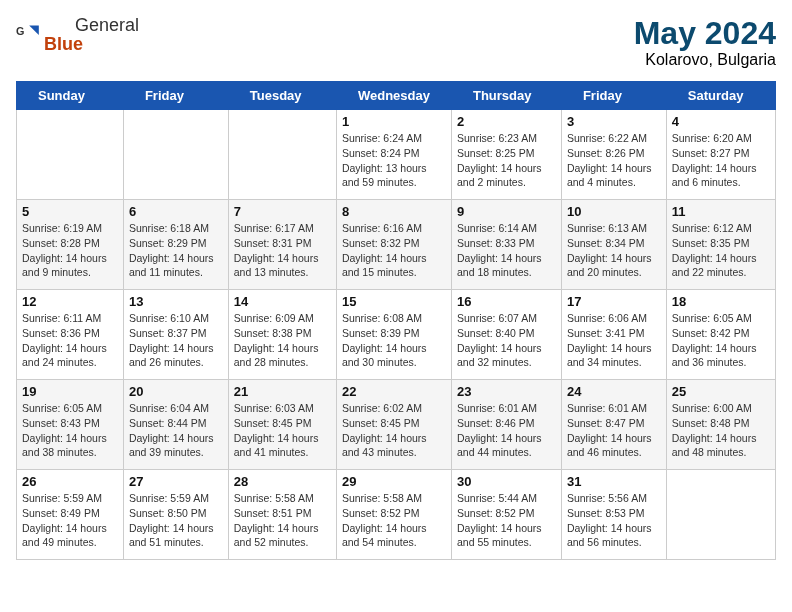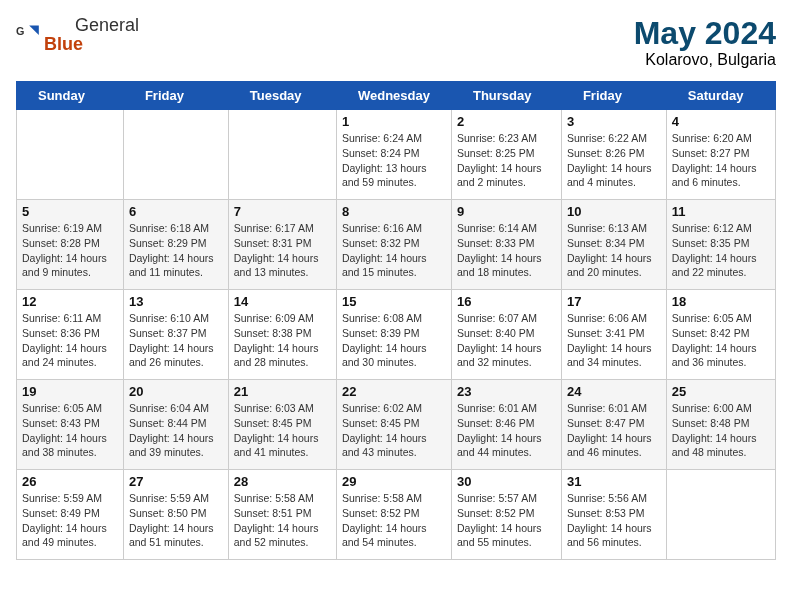--- a/index.html
+++ b/index.html
@@ -250,21 +250,21 @@
         <td>
           <span class="day-num">28</span>
           <div class="day-info"><span>Sunrise: 5:58 AM</span><br><span>Sunset: 8:51 PM</span><br><span>Daylight: 14 hours</span><br><span>and 52 minutes.</span></div>
         </td>
         <td>
           <span class="day-num">29</span>
           <div class="day-info"><span>Sunrise: 5:58 AM</span><br><span>Sunset: 8:52 PM</span><br><span>Daylight: 14 hours</span><br><span>and 54 minutes.</span></div>
         </td>
         <td>
           <span class="day-num">30</span>
-          <div class="day-info"><span>Sunrise: 5:57 AM</span><br><span>Sunset: 8:52 PM</span><br><span>Daylight: 14 hours</span><br><span>and 55 minutes.</span></div>
+          <div class="day-info"><span>Sunrise: 5:44 AM</span><br><span>Sunset: 8:52 PM</span><br><span>Daylight: 14 hours</span><br><span>and 55 minutes.</span></div>
         </td>
         <td>
           <span class="day-num">31</span>
           <div class="day-info"><span>Sunrise: 5:56 AM</span><br><span>Sunset: 8:53 PM</span><br><span>Daylight: 14 hours</span><br><span>and 56 minutes.</span></div>
         </td>
         <td class="empty-cell"></td>
       </tr>
     </tbody>
 </table>
 

